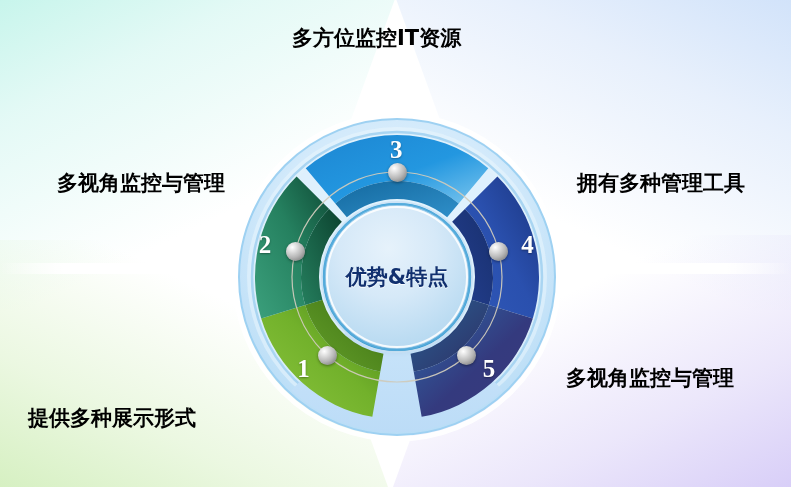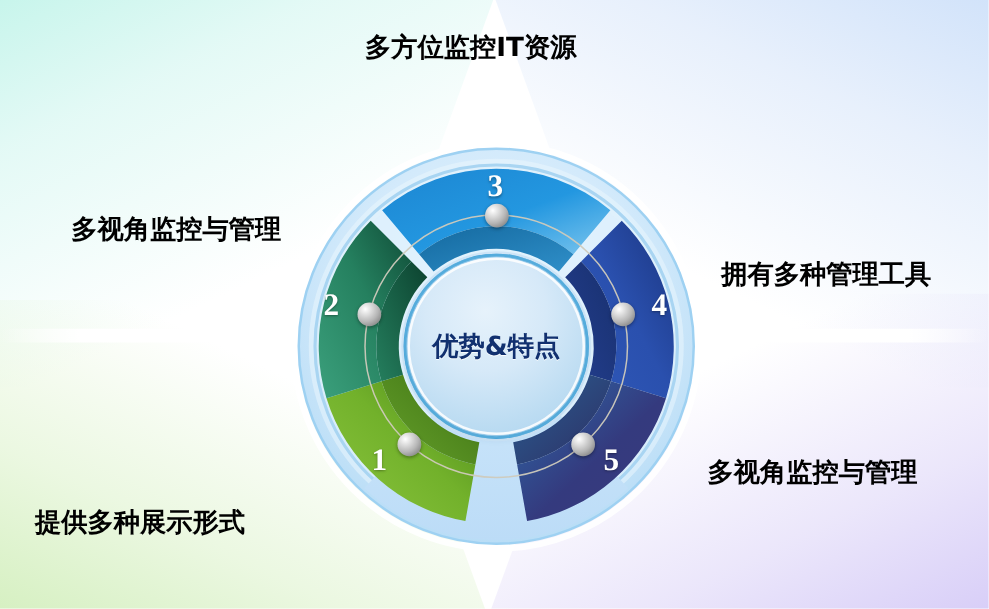--- a/index.html
+++ b/index.html
@@ -120,21 +120,21 @@
   .outer-label {
     position: absolute;
     color: #000000;
     font-family: "DejaVu Sans", "Liberation Sans", sans-serif;
     font-weight: bold;
     font-size: 21px;
     white-space: nowrap;
   }
   #label-top    { left: 292px; top: 24px; }
   #label-left-top   { left: 20px;  top: 169px; margin-left: 37px; }
-  #label-right-top  { left: 577px; top: 169px; margin-top: 36px; }
+  #label-right-top  { left: 577px; top: 169px; }
   #label-left-bottom  { left: 28px;  top: 364px; margin-top: 40px; }
   #label-right-bottom { left: 566px; top: 364px; }
 </style>
 </head>
 <body>
 
 <div id="canvas">
 
   <div class="ray" id="ray-top-left"></div>
   <div class="ray" id="ray-bottom-left"></div>

